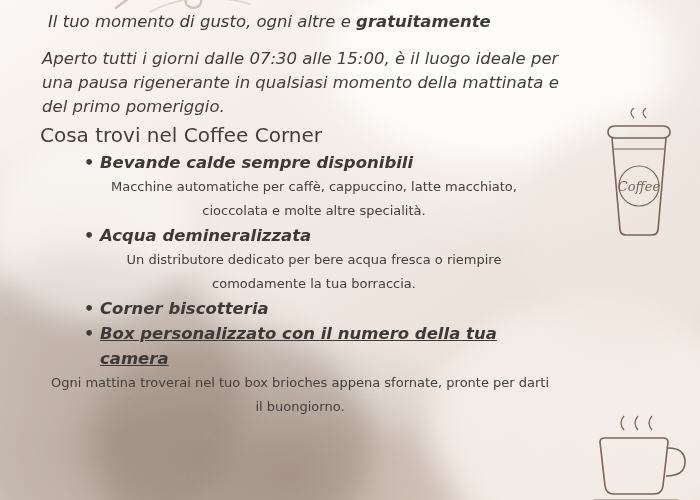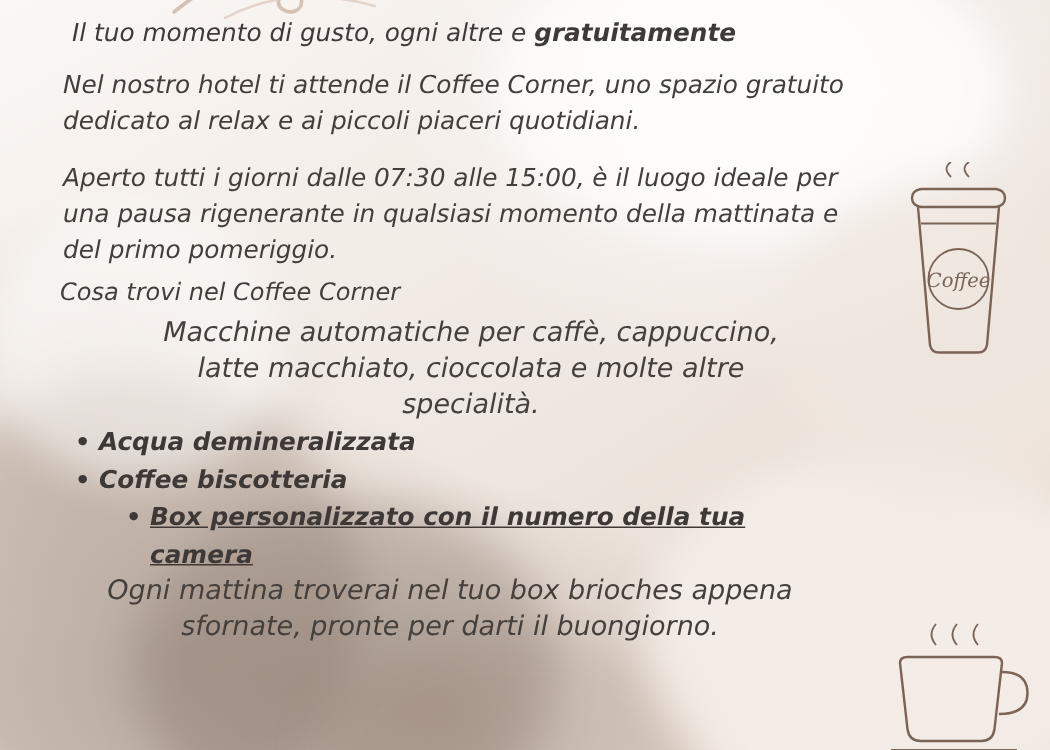--- a/index.html
+++ b/index.html
@@ -67,22 +67,21 @@
   .para {
     font-style: italic;
     font-size: 16.5px;
     line-height: 24px;
     color: #443e3b;
     margin: 12px 0 0 12px;
   }
   .para.tight { margin-top: 14px; }
 
   .subhead {
-    font-style: italic;
-    font-size: 16px;
+    font-size: 20px;
     line-height: 24px;
     color: #443e3b;
     margin: 4px 0 0 10px;
   }
 
   ul.features {
     list-style: none;
     margin: 3px 0 0 0;
     padding: 0;
   }
@@ -102,32 +101,31 @@
   }
   .feat-head::before {
     content: "\2022";
     position: absolute;
     left: -16px;
     top: 0;
     font-size: 16px;
     color: #3e3936;
   }
   .feat-body {
-    font-style: italic;
-    font-size: 18px;
+    font-size: 13px;
     line-height: 24px;
     color: #46403d;
     text-align: center;
     margin: 0 30px 0 62px;
   }
   .feat-body.wide {
     margin-left: 20px;
     margin-right: 16px;
   }
-  .feat-head.w2 { margin-left: 36px; }
+  .feat-head.w2 { margin-left: 70px; }
 
   
   #cup-top {
     position: absolute;
     right: 14px;
     top: 108px;
     width: 96px;
     height: 132px;
   }
   #cup-bottom {
@@ -194,35 +192,36 @@
     <path class="ink-thin" d="M54 18 Q48 11 54 4"></path>
     <path class="ink-thin" d="M68 18 Q62 11 68 4"></path>
   </svg>
 
   <div id="content">
 
     <div class="title-line">
       <span>Il tuo momento di gusto, ogni altre e </span><b>gratuitamente</b>
     </div>
 
-    <p class="para">Nel nostro hotel ti attende il Coffee Corner, uno spazio gratuito dedicato al relax e ai piccoli piaceri quotidiani.</p>
 
     <p class="para tight">Aperto tutti i giorni dalle 07:30 alle 15:00, è il luogo ideale per una pausa rigenerante in qualsiasi momento della mattinata e del primo pomeriggio.</p>
 
     <div class="subhead">Cosa trovi nel Coffee Corner</div>
 
     <ul class="features">
       <li>
+        <div class="feat-head">Bevande calde sempre disponibili</div>
         <div class="feat-body">Macchine automatiche per caffè, cappuccino, latte macchiato, cioccolata e molte altre specialità.</div>
       </li>
       <li>
         <div class="feat-head w2">Acqua demineralizzata</div>
-      </li>
-      <li>
-        <div class="feat-head w2">Coffee biscotteria</div>
+        <div class="feat-body">Un distributore dedicato per bere acqua fresca o riempire comodamente la tua borraccia.</div>
+      </li>
+      <li>
+        <div class="feat-head w2">Corner biscotteria</div>
       </li>
       <li>
         <div class="feat-head" style="margin-left:70px;text-decoration:underline;">Box personalizzato con il numero della tua camera</div>
         <div class="feat-body wide">Ogni mattina troverai nel tuo box brioches appena sfornate, pronte per darti il buongiorno.</div>
       </li>
     </ul>
 
   </div>
 </div>
 

